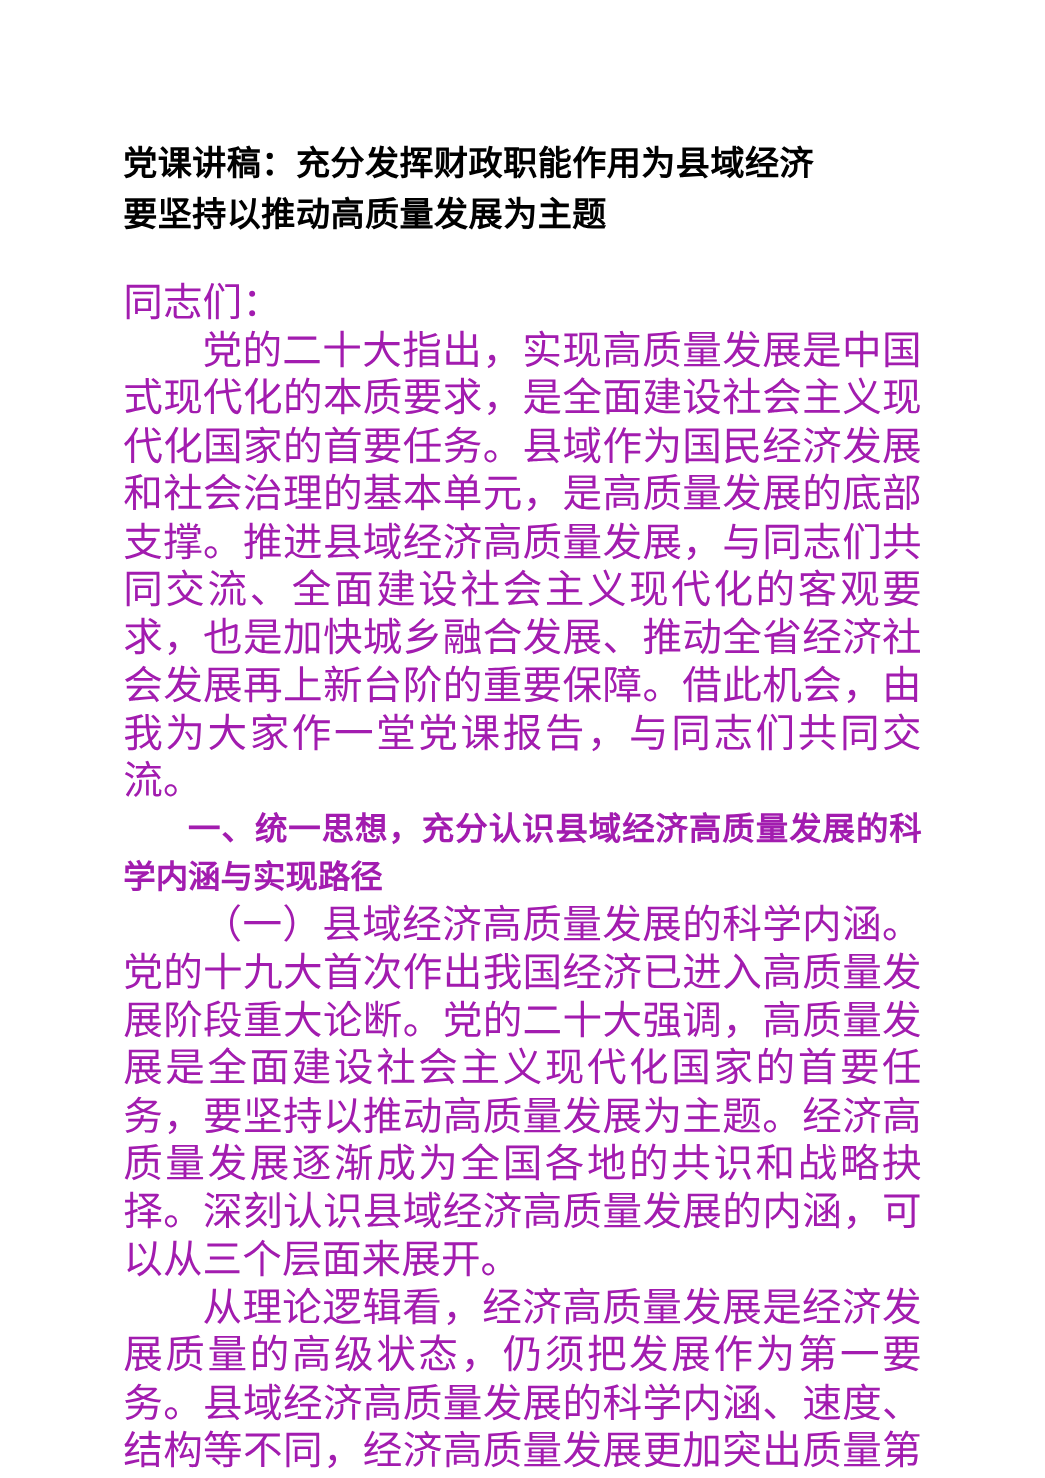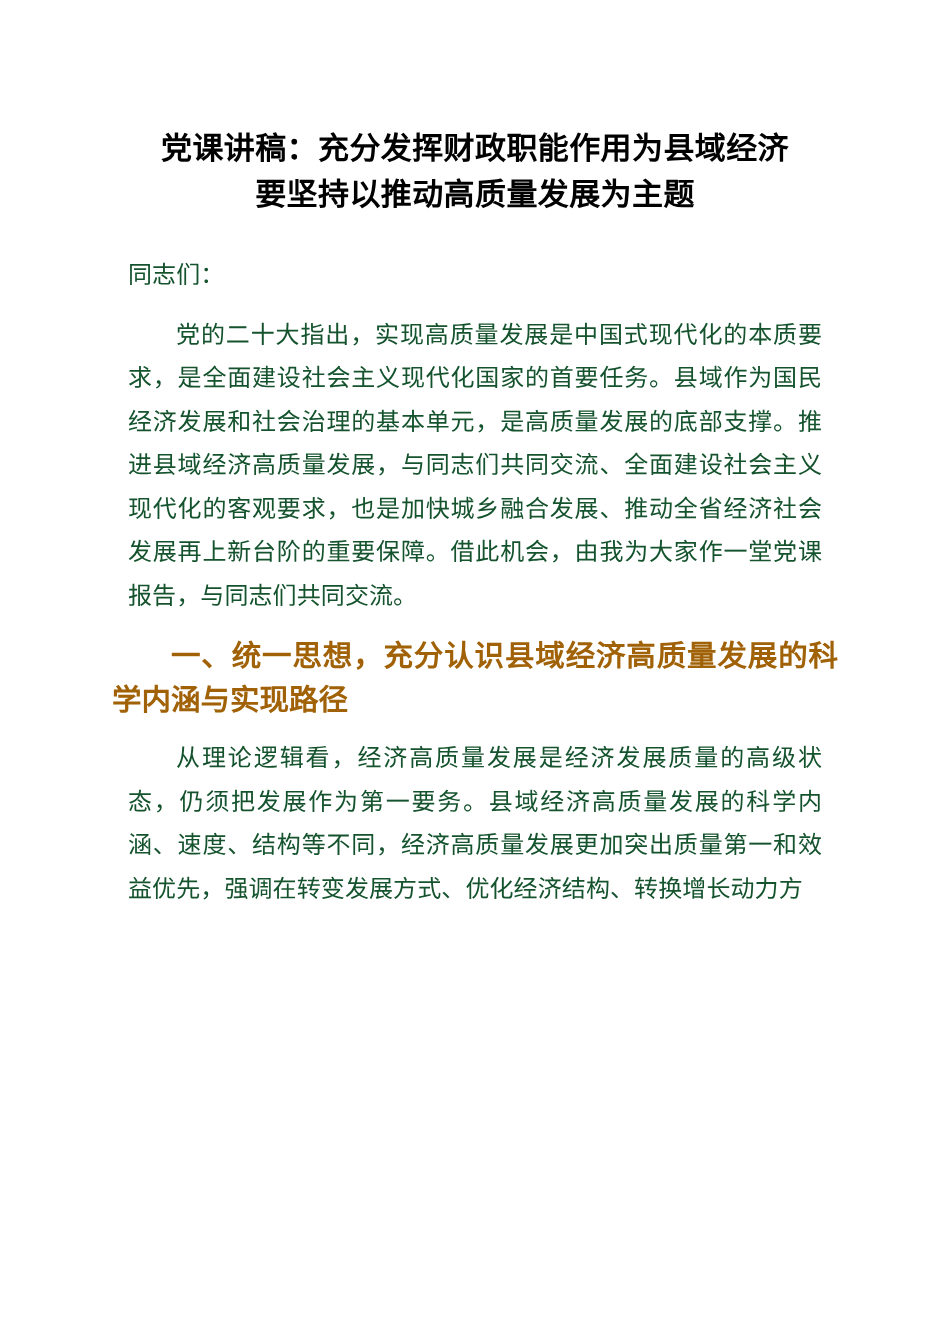--- a/index.html
+++ b/index.html
@@ -28,38 +28,38 @@
 
   
   .doc-title {
     margin: 0;
     padding-top: 126px;
     font-family: "Liberation Serif", "DejaVu Serif", serif;
     font-weight: 700;
     font-size: 31px;
     line-height: 46px;
     color: #000000;
-    text-align: center;
+    text-align: left;
     letter-spacing: 0.4px;
   }
   .doc-title .tline {
     display: block;
   }
 
   
   .body-block {
     margin-top: 36px;
   }
 
   p.para {
-    margin: 16px;
+    margin: 0;
     font-family: "DejaVu Serif", "Liberation Serif", serif;
-    font-size: 24px;
+    font-size: 36px;
     line-height: 43.5px;
-    color: #14532d;
+    color: #a21caf;
     text-align: justify;
     text-justify: inter-character;
     text-align-last: left;
     letter-spacing: 0.1px;
     word-break: break-all;
   }
 
   p.salutation {
     text-indent: 0;
   }
@@ -68,21 +68,21 @@
     text-indent: 2em;
   }
 
   
   p.heading {
     margin: 0;
     font-family: "Liberation Sans", "DejaVu Sans", sans-serif;
     font-weight: 700;
     font-size: 29.5px;
     line-height: 43.5px;
-    color: #a16207;
+    color: #a21caf;
     text-indent: 2em;
     text-align: justify;
     text-justify: inter-character;
     text-align-last: left;
     word-break: break-all;
   }
 </style>
 </head>
 <body>
 
@@ -95,18 +95,19 @@
     </h1>
 
     <div class="body-block">
 
       <p class="para salutation">同志们：</p>
 
       <p class="para indent">党的二十大指出，实现高质量发展是中国式现代化的本质要求，是全面建设社会主义现代化国家的首要任务。县域作为国民经济发展和社会治理的基本单元，是高质量发展的底部支撑。推进县域经济高质量发展，与同志们共同交流、全面建设社会主义现代化的客观要求，也是加快城乡融合发展、推动全省经济社会发展再上新台阶的重要保障。借此机会，由我为大家作一堂党课报告，与同志们共同交流。</p>
 
       <p class="heading">一、统一思想，充分认识县域经济高质量发展的科学内涵与实现路径</p>
 
+      <p class="para indent">（一）县域经济高质量发展的科学内涵。党的十九大首次作出我国经济已进入高质量发展阶段重大论断。党的二十大强调，高质量发展是全面建设社会主义现代化国家的首要任务，要坚持以推动高质量发展为主题。经济高质量发展逐渐成为全国各地的共识和战略抉择。深刻认识县域经济高质量发展的内涵，可以从三个层面来展开。</p>
 
       <p class="para indent">从理论逻辑看，经济高质量发展是经济发展质量的高级状态，仍须把发展作为第一要务。县域经济高质量发展的科学内涵、速度、结构等不同，经济高质量发展更加突出质量第一和效益优先，强调在转变发展方式、优化经济结构、转换增长动力方</p>
 
     </div>
   </div>
 </div>
 
 </body></html>

